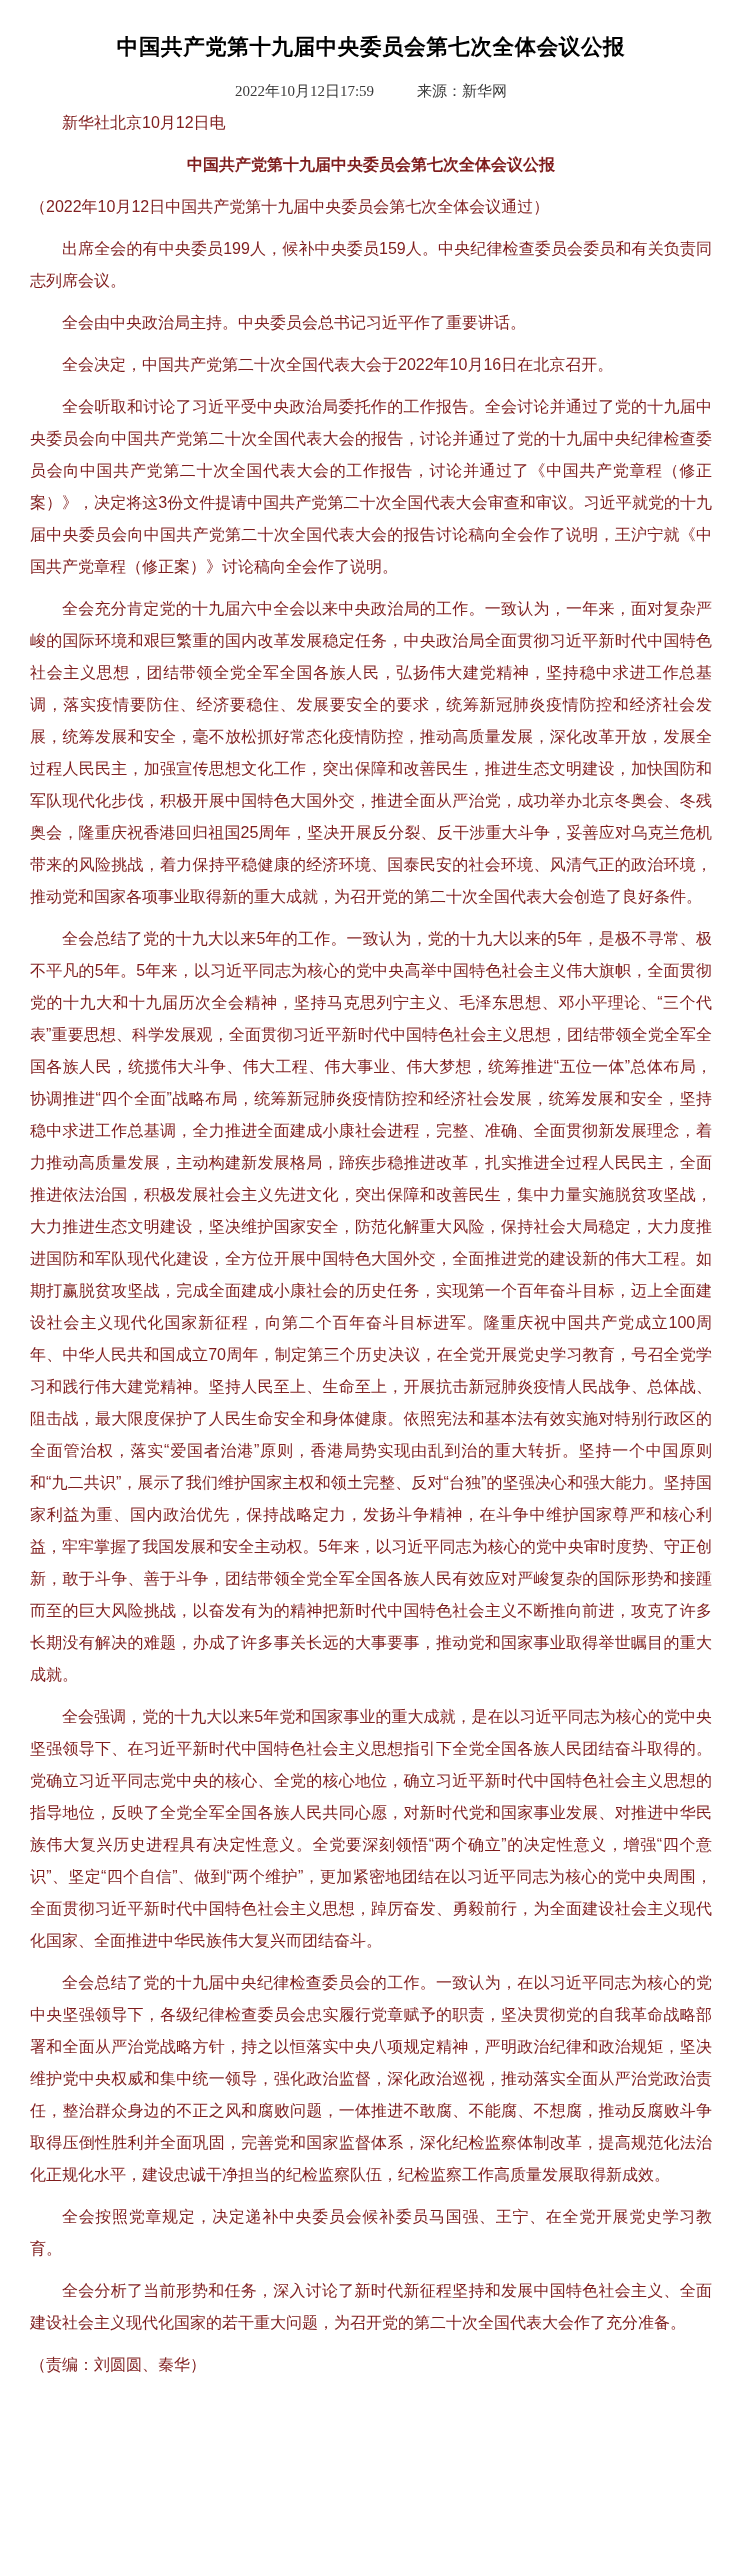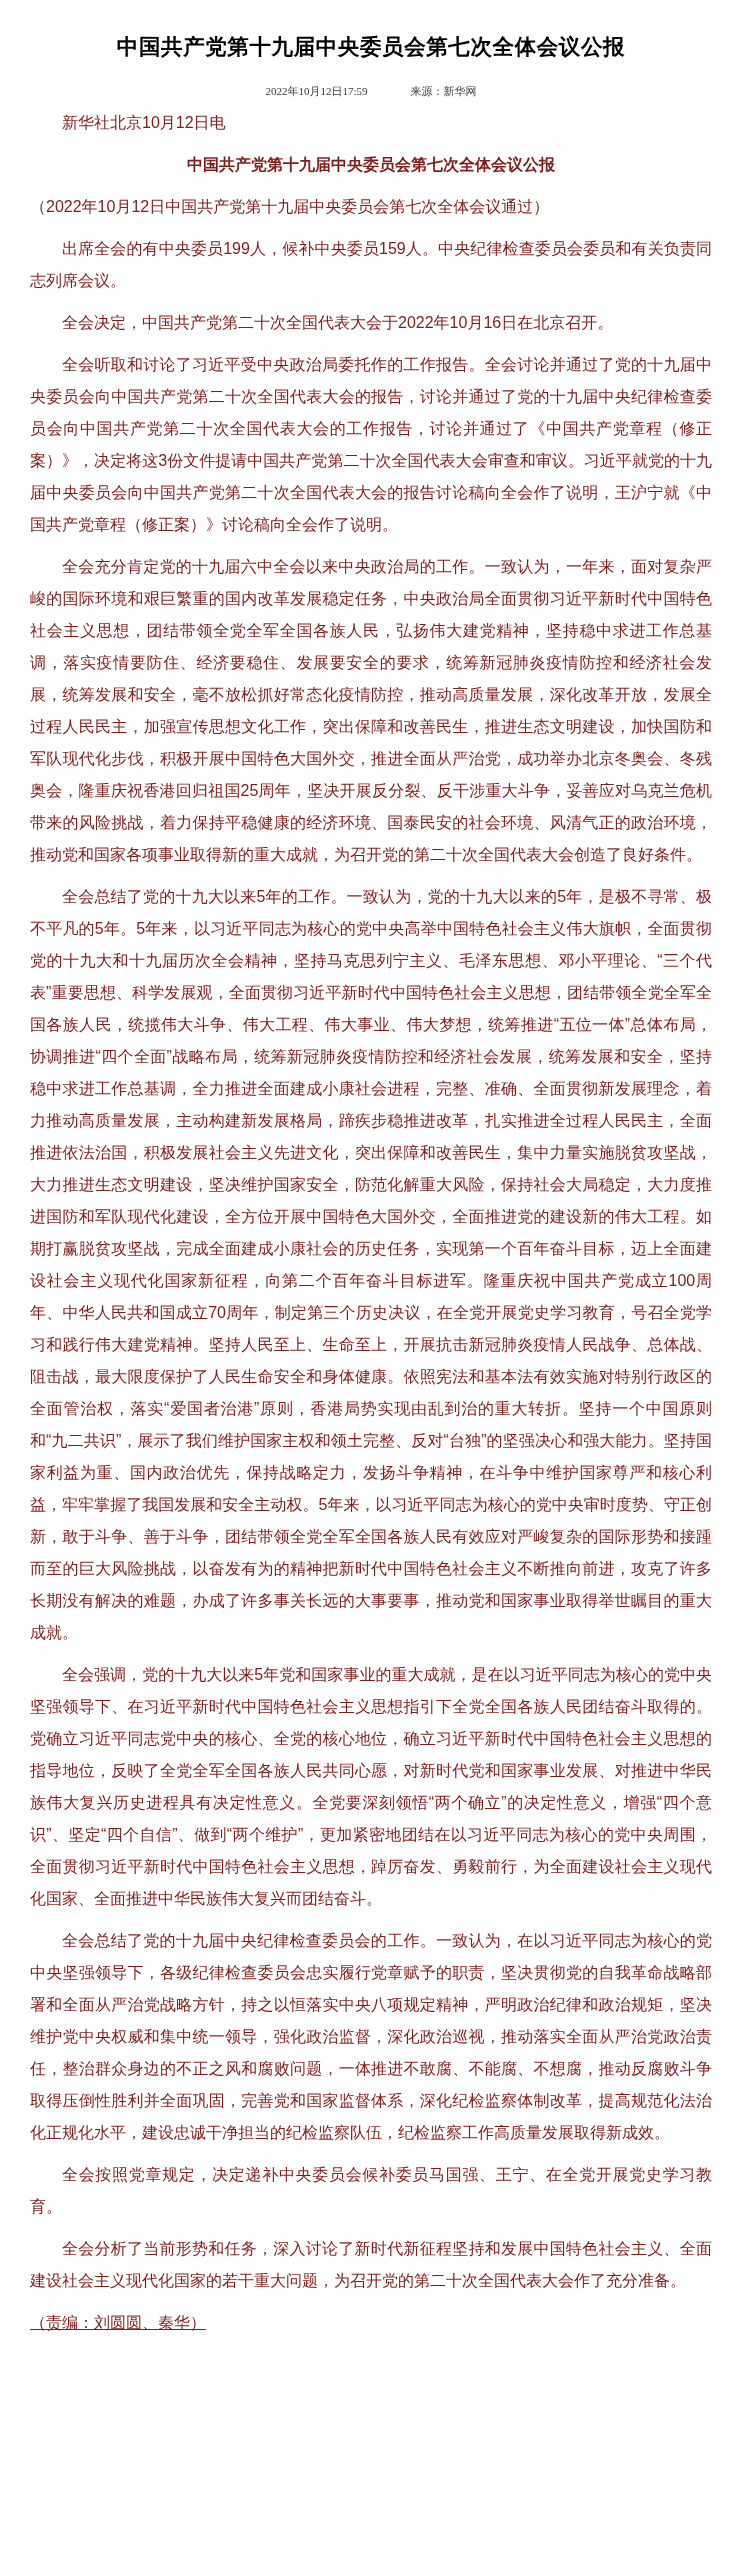--- a/index.html
+++ b/index.html
@@ -24,21 +24,21 @@
     line-height: 29px;
     font-weight: 700;
     text-align: center;
     color: #000000;
     letter-spacing: 0.6px;
   }
   .meta-line {
     margin: 0;
     text-align: center;
     font-family: "Liberation Serif", "DejaVu Serif", serif;
-    font-size: 11px;
+    font-size: 15px;
     line-height: 15.5px;
     color: #3a3a3a;
   }
   .meta-line .meta-source {
     margin-left: 43px;
   }
   .article p {
     margin: 10px 0;
     font-size: 16px;
     line-height: 32px;
@@ -63,21 +63,20 @@
   .article .para {
     text-indent: 32px;
   }
   .editor-note {
     margin: 10px 0 0 0;
     text-align: right;
     font-family: "Liberation Serif", "DejaVu Serif", serif;
     font-size: 12px;
     line-height: 18px;
     color: #3a3a3a;
-    text-decoration: underline;
   }
 </style>
 </head>
 <body>
 
 <div class="page">
 
   <h1 class="main-title">中国共产党第十九届中央委员会第七次全体会议公报</h1>
 
   <p class="meta-line">
@@ -86,20 +85,21 @@
 
   <div class="article">
 
     <p class="dateline">新华社北京10月12日电</p>
 
     <p class="doc-title">中国共产党第十九届中央委员会第七次全体会议公报</p>
 
     <p class="adoption-note">（2022年10月12日中国共产党第十九届中央委员会第七次全体会议通过）</p>
 
     <p class="para">出席全会的有中央委员199人，候补中央委员159人。中央纪律检查委员会委员和有关负责同志列席会议。</p>
+    <p class="para">全会由中央政治局主持。中央委员会总书记习近平作了重要讲话。</p>
     <p class="para">全会决定，中国共产党第二十次全国代表大会于2022年10月16日在北京召开。</p>
     <p class="para">全会听取和讨论了习近平受中央政治局委托作的工作报告。全会讨论并通过了党的十九届中央委员会向中国共产党第二十次全国代表大会的报告，讨论并通过了党的十九届中央纪律检查委员会向中国共产党第二十次全国代表大会的工作报告，讨论并通过了《中国共产党章程（修正案）》，决定将这3份文件提请中国共产党第二十次全国代表大会审查和审议。习近平就党的十九届中央委员会向中国共产党第二十次全国代表大会的报告讨论稿向全会作了说明，王沪宁就《中国共产党章程（修正案）》讨论稿向全会作了说明。</p>
     <p class="para">全会充分肯定党的十九届六中全会以来中央政治局的工作。一致认为，一年来，面对复杂严峻的国际环境和艰巨繁重的国内改革发展稳定任务，中央政治局全面贯彻习近平新时代中国特色社会主义思想，团结带领全党全军全国各族人民，弘扬伟大建党精神，坚持稳中求进工作总基调，落实疫情要防住、经济要稳住、发展要安全的要求，统筹新冠肺炎疫情防控和经济社会发展，统筹发展和安全，毫不放松抓好常态化疫情防控，推动高质量发展，深化改革开放，发展全过程人民民主，加强宣传思想文化工作，突出保障和改善民生，推进生态文明建设，加快国防和军队现代化步伐，积极开展中国特色大国外交，推进全面从严治党，成功举办北京冬奥会、冬残奥会，隆重庆祝香港回归祖国25周年，坚决开展反分裂、反干涉重大斗争，妥善应对乌克兰危机带来的风险挑战，着力保持平稳健康的经济环境、国泰民安的社会环境、风清气正的政治环境，推动党和国家各项事业取得新的重大成就，为召开党的第二十次全国代表大会创造了良好条件。</p>
     <p class="para">全会总结了党的十九大以来5年的工作。一致认为，党的十九大以来的5年，是极不寻常、极不平凡的5年。5年来，以习近平同志为核心的党中央高举中国特色社会主义伟大旗帜，全面贯彻党的十九大和十九届历次全会精神，坚持马克思列宁主义、毛泽东思想、邓小平理论、“三个代表”重要思想、科学发展观，全面贯彻习近平新时代中国特色社会主义思想，团结带领全党全军全国各族人民，统揽伟大斗争、伟大工程、伟大事业、伟大梦想，统筹推进“五位一体”总体布局，协调推进“四个全面”战略布局，统筹新冠肺炎疫情防控和经济社会发展，统筹发展和安全，坚持稳中求进工作总基调，全力推进全面建成小康社会进程，完整、准确、全面贯彻新发展理念，着力推动高质量发展，主动构建新发展格局，蹄疾步稳推进改革，扎实推进全过程人民民主，全面推进依法治国，积极发展社会主义先进文化，突出保障和改善民生，集中力量实施脱贫攻坚战，大力推进生态文明建设，坚决维护国家安全，防范化解重大风险，保持社会大局稳定，大力度推进国防和军队现代化建设，全方位开展中国特色大国外交，全面推进党的建设新的伟大工程。如期打赢脱贫攻坚战，完成全面建成小康社会的历史任务，实现第一个百年奋斗目标，迈上全面建设社会主义现代化国家新征程，向第二个百年奋斗目标进军。隆重庆祝中国共产党成立100周年、中华人民共和国成立70周年，制定第三个历史决议，在全党开展党史学习教育，号召全党学习和践行伟大建党精神。坚持人民至上、生命至上，开展抗击新冠肺炎疫情人民战争、总体战、阻击战，最大限度保护了人民生命安全和身体健康。依照宪法和基本法有效实施对特别行政区的全面管治权，落实“爱国者治港”原则，香港局势实现由乱到治的重大转折。坚持一个中国原则和“九二共识”，展示了我们维护国家主权和领土完整、反对“台独”的坚强决心和强大能力。坚持国家利益为重、国内政治优先，保持战略定力，发扬斗争精神，在斗争中维护国家尊严和核心利益，牢牢掌握了我国发展和安全主动权。5年来，以习近平同志为核心的党中央审时度势、守正创新，敢于斗争、善于斗争，团结带领全党全军全国各族人民有效应对严峻复杂的国际形势和接踵而至的巨大风险挑战，以奋发有为的精神把新时代中国特色社会主义不断推向前进，攻克了许多长期没有解决的难题，办成了许多事关长远的大事要事，推动党和国家事业取得举世瞩目的重大成就。</p>
     <p class="para">全会强调，党的十九大以来5年党和国家事业的重大成就，是在以习近平同志为核心的党中央坚强领导下、在习近平新时代中国特色社会主义思想指引下全党全国各族人民团结奋斗取得的。党确立习近平同志党中央的核心、全党的核心地位，确立习近平新时代中国特色社会主义思想的指导地位，反映了全党全军全国各族人民共同心愿，对新时代党和国家事业发展、对推进中华民族伟大复兴历史进程具有决定性意义。全党要深刻领悟“两个确立”的决定性意义，增强“四个意识”、坚定“四个自信”、做到“两个维护”，更加紧密地团结在以习近平同志为核心的党中央周围，全面贯彻习近平新时代中国特色社会主义思想，踔厉奋发、勇毅前行，为全面建设社会主义现代化国家、全面推进中华民族伟大复兴而团结奋斗。</p>
     <p class="para">全会总结了党的十九届中央纪律检查委员会的工作。一致认为，在以习近平同志为核心的党中央坚强领导下，各级纪律检查委员会忠实履行党章赋予的职责，坚决贯彻党的自我革命战略部署和全面从严治党战略方针，持之以恒落实中央八项规定精神，严明政治纪律和政治规矩，坚决维护党中央权威和集中统一领导，强化政治监督，深化政治巡视，推动落实全面从严治党政治责任，整治群众身边的不正之风和腐败问题，一体推进不敢腐、不能腐、不想腐，推动反腐败斗争取得压倒性胜利并全面巩固，完善党和国家监督体系，深化纪检监察体制改革，提高规范化法治化正规化水平，建设忠诚干净担当的纪检监察队伍，纪检监察工作高质量发展取得新成效。</p>
     <p class="para">全会按照党章规定，决定递补中央委员会候补委员马国强、王宁、在全党开展党史学习教育。</p>
     <p class="para">全会分析了当前形势和任务，深入讨论了新时代新征程坚持和发展中国特色社会主义、全面建设社会主义现代化国家的若干重大问题，为召开党的第二十次全国代表大会作了充分准备。</p>
 
     <p class="editor-note">（责编：刘圆圆、秦华）</p>

